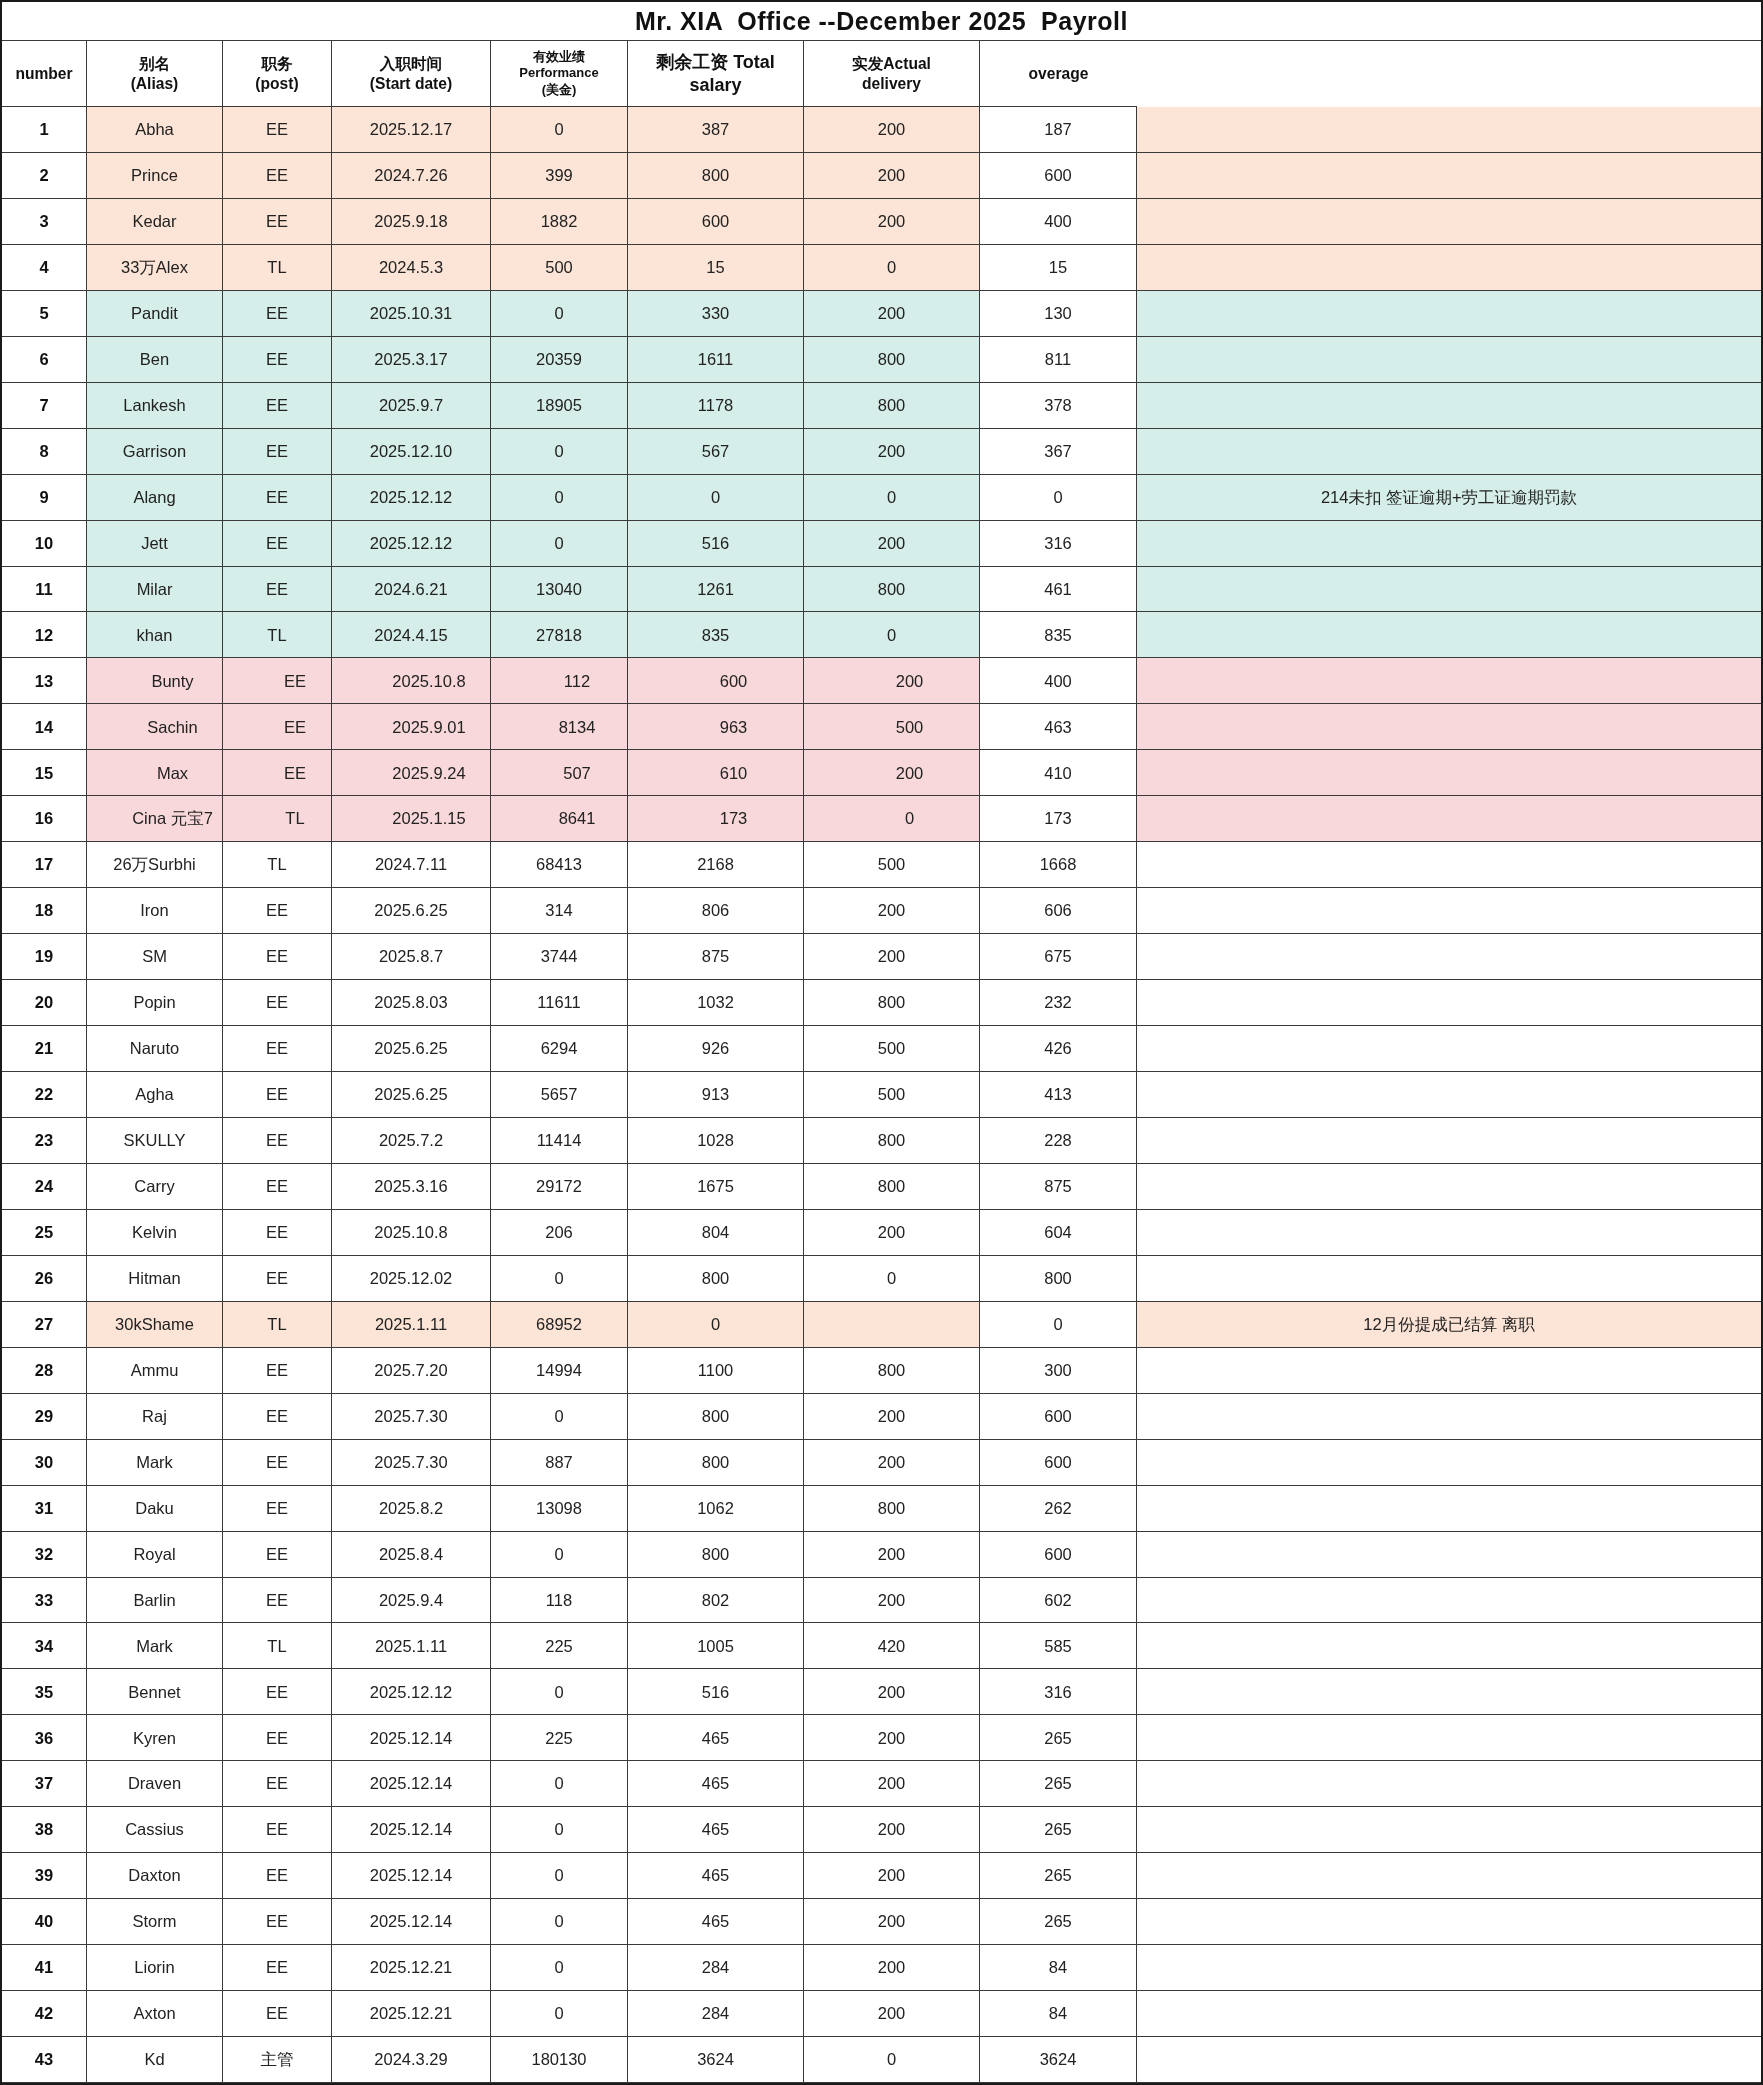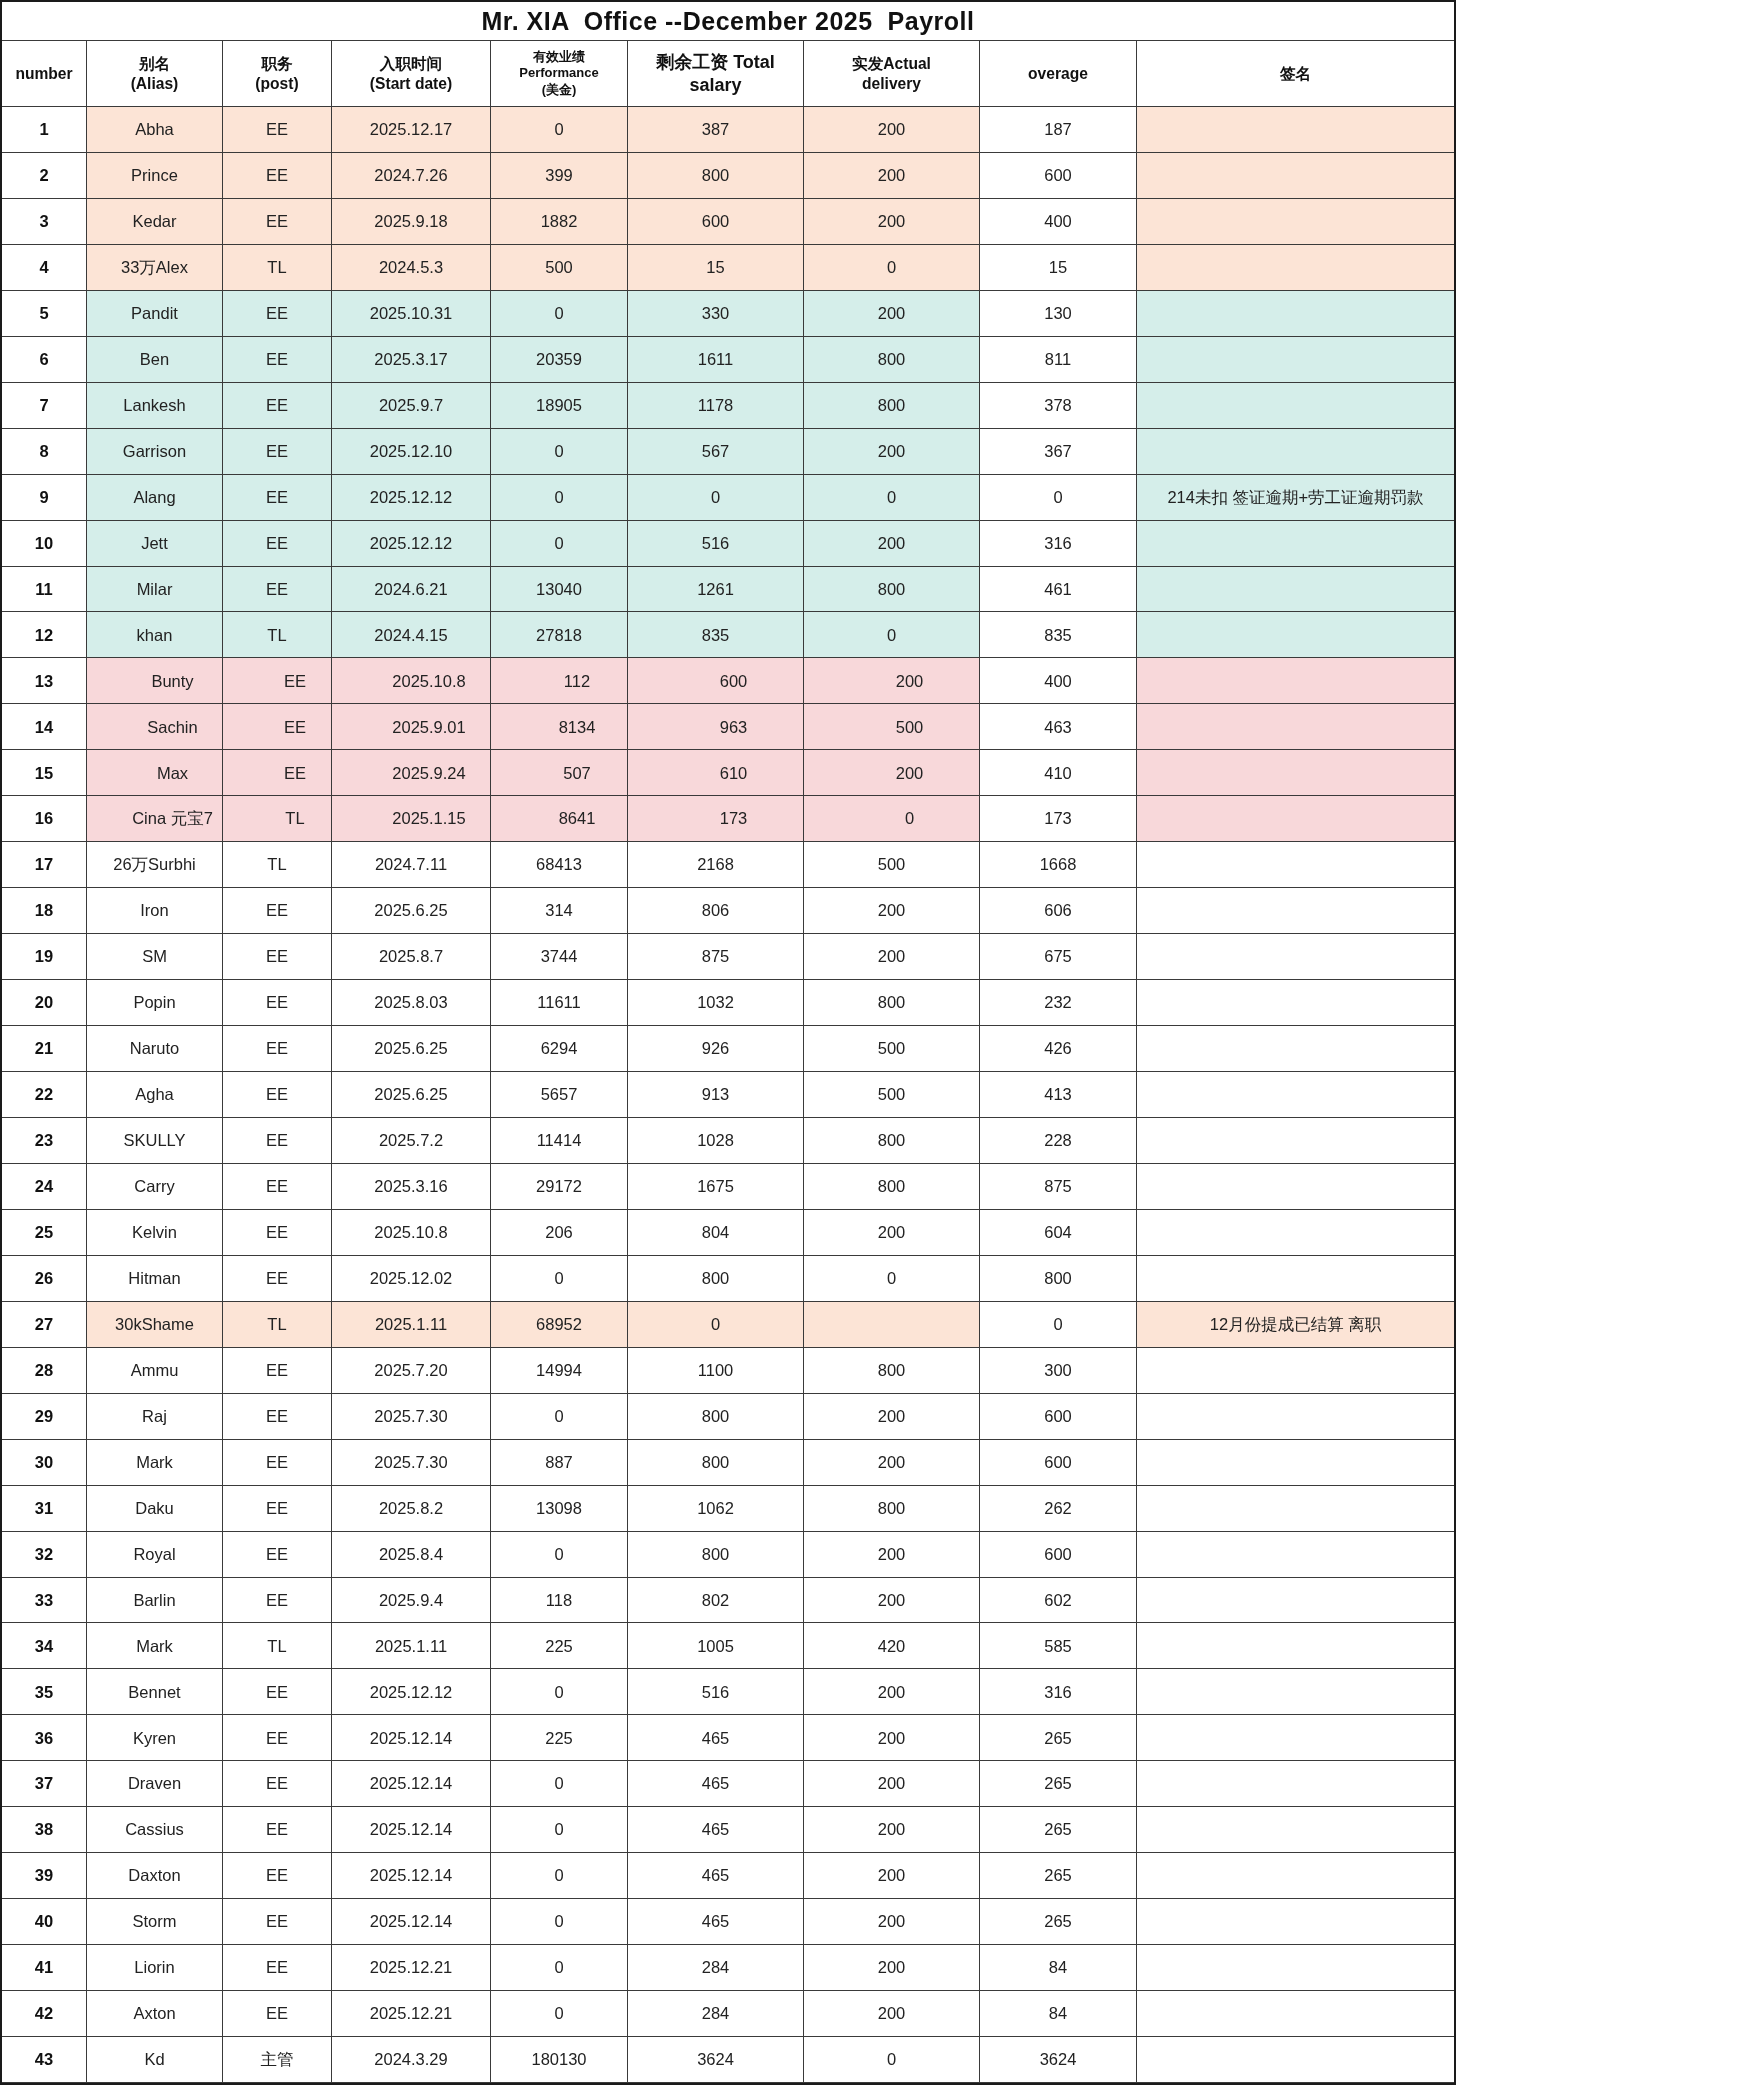--- a/index.html
+++ b/index.html
@@ -1,20 +1,20 @@
 <!DOCTYPE html>
 <html style="--peach: #fce4d6; --teal: #d5eeea; --pink: #f8d8da; --red_text: #e23b3d; --border: #3a3a3a;font-size:14.7px"><head>
 <meta charset="utf-8">
 <style>
   * { margin: 0; padding: 0; box-sizing: border-box; }
   html, body { background: #ffffff; }
   body { font-family: "Liberation Sans", "DejaVu Sans", sans-serif; }
 
   .sheet {
-    width: 1456px;
+    width: 1763px;
     height: 2085px;
     display: flex;
     flex-direction: column;
     border: 2.8px solid #1a1a1a;
     background: #ffffff;
     --cols: 85px 136px 109px 159px 137px 176px 176px 157px 1fr;
   }
 
   .title-row {
     height: 39px;
@@ -99,21 +99,20 @@
     <div class="cell c-start">入职时间
 (Start date)</div>
     <div class="cell c-perf">有效业绩
 Performance
 (美金)</div>
     <div class="cell c-salary">剩余工资      Total
 salary</div>
     <div class="cell c-delivery">实发Actual
 delivery</div>
     <div class="cell c-overage">overage</div>
-    <div class="cell c-sign">签名</div>
   </div>
 
   <div class="body">
       <div class="grid-row row tint-peach">
         <div class="cell c-num">1</div>
         <div class="cell c-alias tinted">Abha</div>
         <div class="cell c-post tinted">EE</div>
         <div class="cell c-start tinted">2025.12.17</div>
         <div class="cell c-perf tinted">0</div>
         <div class="cell c-salary tinted">387</div>

